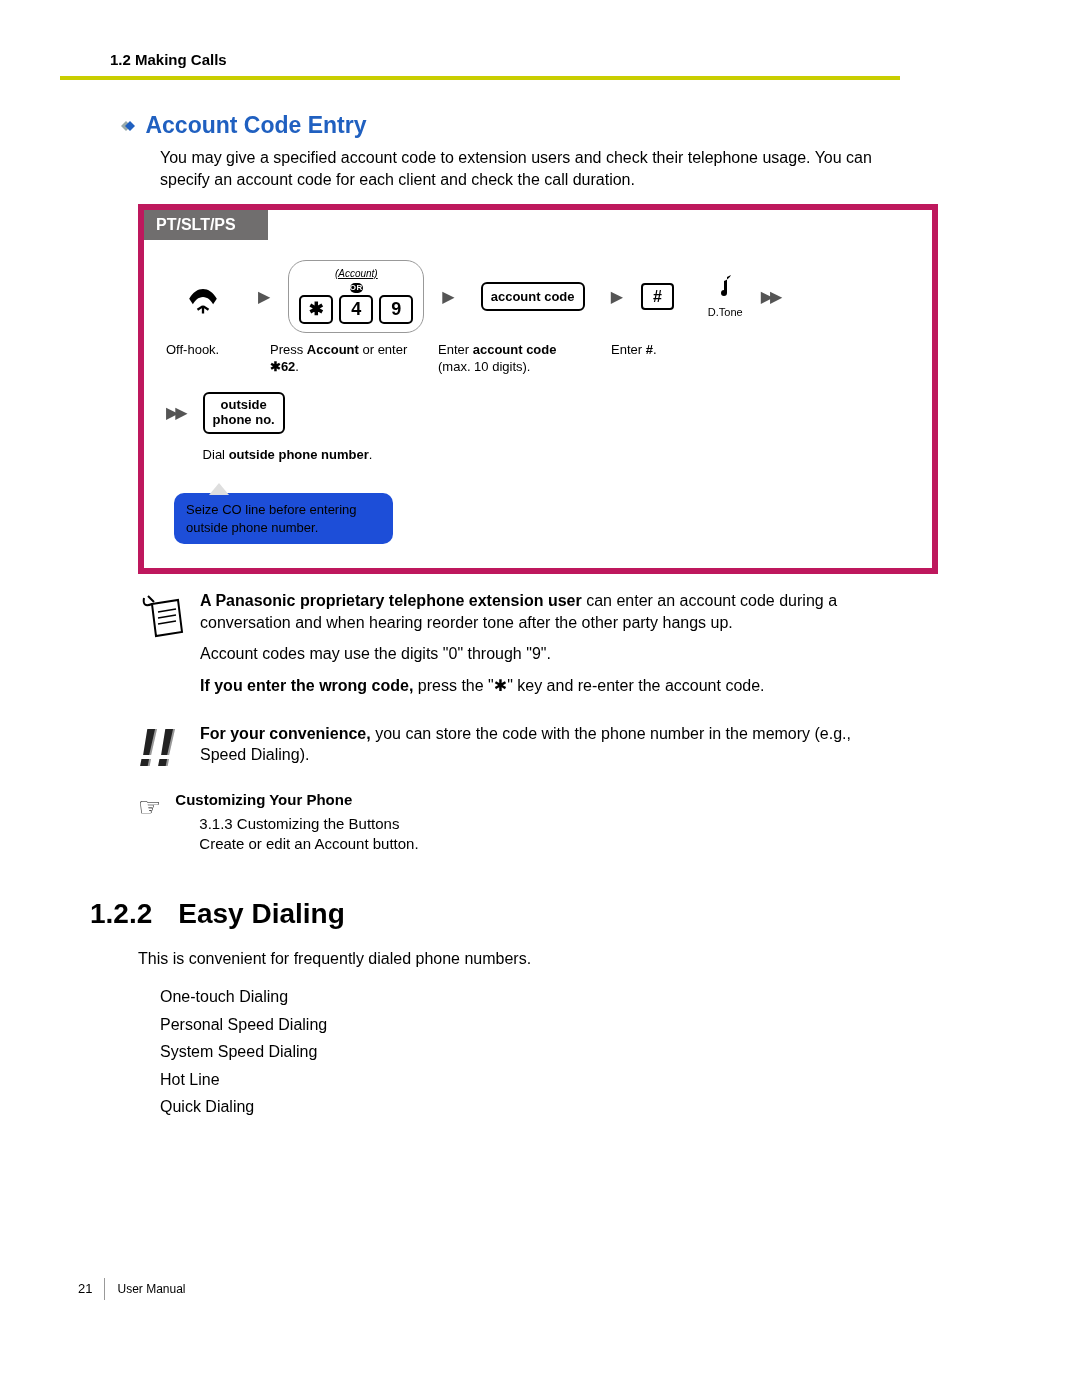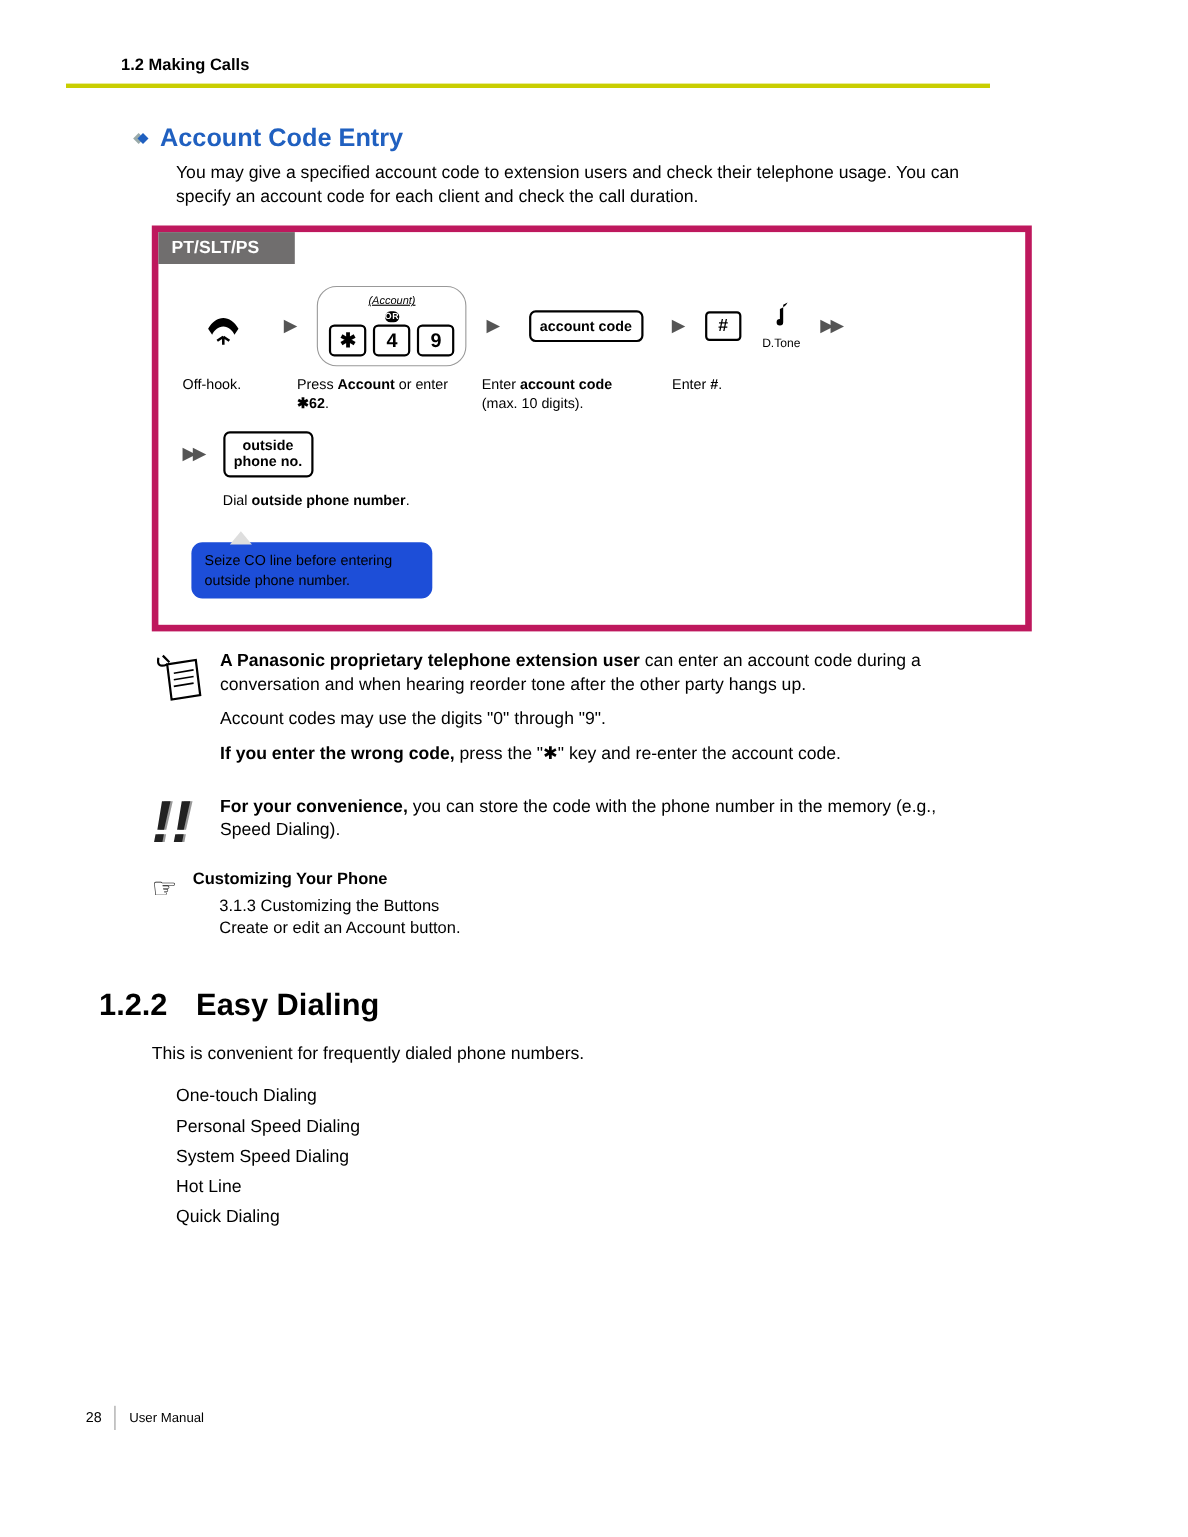--- a/index.html
+++ b/index.html
@@ -105,21 +105,21 @@
 
     <div class="step" style="width:120px;">
       <div class="small-box">account code</div>
     </div>
     <span class="arrow">▶</span>
 
     <div class="step">
       <span class="hash-key">#</span>
     </div>
 
-    <div class="step" style="margin-left:1px;">
+    <div class="step" style="margin-left:16px;">
       <svg class="note-svg" viewBox="0 0 20 28">
         <path d="M12 4 L12 20 A3 3 0 1 1 9 17 L9 8 Q14 6 16 2" fill="#000"></path>
       </svg>
       <span class="dtone">D.Tone</span>
     </div>
     <span class="dbl-arrow">▶▶</span>
   </div>
 
   <div class="caption-row">
     <div class="caption" style="width:86px;">Off-hook.</div>
@@ -188,16 +188,16 @@
 <p class="easy-body">This is convenient for frequently dialed phone numbers.</p>
 <div class="easy-list">
   <div>One-touch Dialing</div>
   <div>Personal Speed Dialing</div>
   <div>System Speed Dialing</div>
   <div>Hot Line</div>
   <div>Quick Dialing</div>
 </div>
 
 <div class="footer">
-  <span class="pnum">28</span>
+  <span class="pnum">21</span>
   <span class="divider"></span>
   <span>User Manual</span>
 </div>
 
 </body></html>

